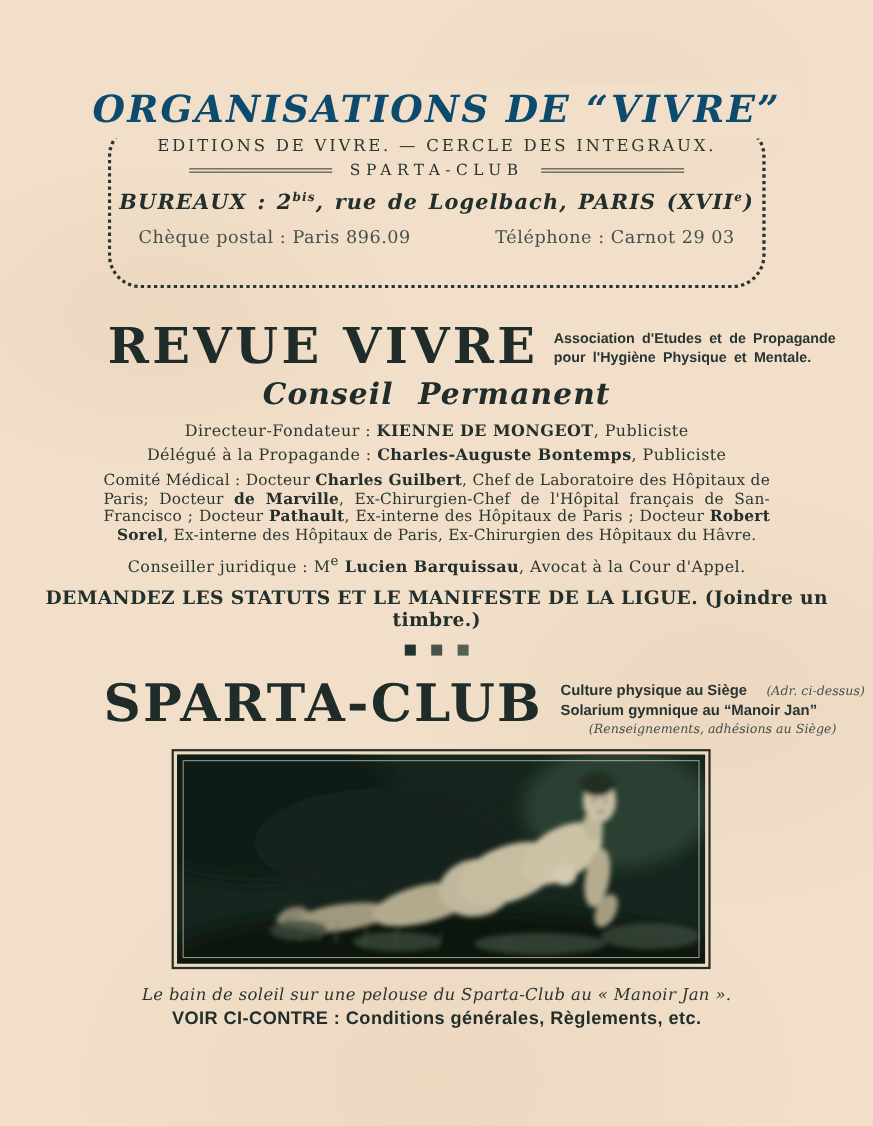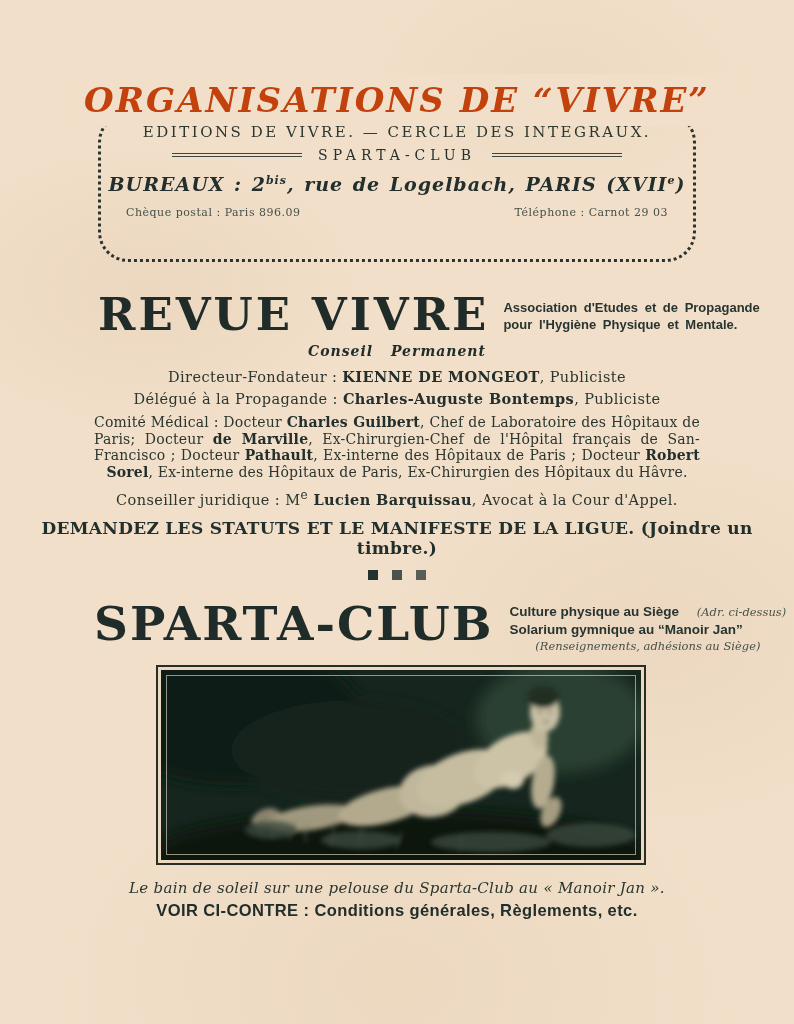--- a/index.html
+++ b/index.html
@@ -19,48 +19,48 @@
   
   .masthead { position:relative; margin:74px 96px 0; height:188px; }
   .dot-box {
     position:absolute; left:2px; right:2px; top:38px; bottom:0;
     border:3px dotted #2b342e; border-radius:30px;
   }
   .mast-title {
     position:absolute; top:0; left:50%; transform:translateX(-50%);
     white-space:nowrap; background:#f1dfc9; padding:0 14px; z-index:2;
     font-style:italic; font-weight:bold; font-size:34px; letter-spacing:2px;
-    line-height:52px; color:#c2410c;
+    line-height:52px; color:#0c4a6e;
   }
   .box-content { position:absolute; top:48px; left:0; right:0; text-align:center; }
   .mast-line { font-size:15px; letter-spacing:2.5px; line-height:21px; color:#2b362f; }
   .sparta-row { display:flex; align-items:center; justify-content:center; gap:16px; margin-top:2px; padding:0 26px; }
   .rule { flex:0 0 130px; height:4px; border-top:1px solid #3c473f; border-bottom:1px solid #3c473f; }
   .sparta-label { font-size:14px; letter-spacing:5px; line-height:20px; }
   .bureaux {
     margin-top:8px; font-weight:bold; font-style:italic;
     font-size:19px; letter-spacing:1px; word-spacing:2px; color:#222f2c;
   }
   .bureaux sup { font-size:11px; }
   .contact-row {
     display:flex; justify-content:space-between; margin-top:11px; padding:0 30px;
-    font-size:11px; letter-spacing:.5px; color:#45504a;
+    font-size:16px; letter-spacing:.5px; color:#45504a;
   }
 
   
   .ligue-head { display:flex; margin:30px 0 0 98px; }
   .big-title { font-weight:bold; font-size:45px; letter-spacing:3px; line-height:1.0; color:#1f2c29; }
   .ligue-tag {
     margin-left:14px; padding-top:7px;
     font-family:"Liberation Sans", sans-serif; font-weight:bold;
     font-size:13px; line-height:17px; word-spacing:3px; color:#273431;
   }
   .conseil {
     text-align:center; margin-top:6px; font-weight:bold; font-style:italic;
-    font-size:14px; word-spacing:12px; letter-spacing:1px; color:#202d2a;
+    font-size:27px; word-spacing:12px; letter-spacing:1px; color:#202d2a;
   }
   .centerline { text-align:center; font-size:14.5px; letter-spacing:.4px; line-height:19px; color:#2b362f; }
   .mt8 { margin-top:8px; } .mt2 { margin-top:2px; } .mt6 { margin-top:6px; }
   .b { font-weight:bold; color:#232f2c; }
   .comite {
     margin:5px 94px 0; text-align:justify; text-align-last:center;
     font-size:14px; line-height:16.5px; letter-spacing:.2px; color:#2b362f;
   }
   .demandez {
     text-align:center; margin-top:8px; font-weight:bold;

